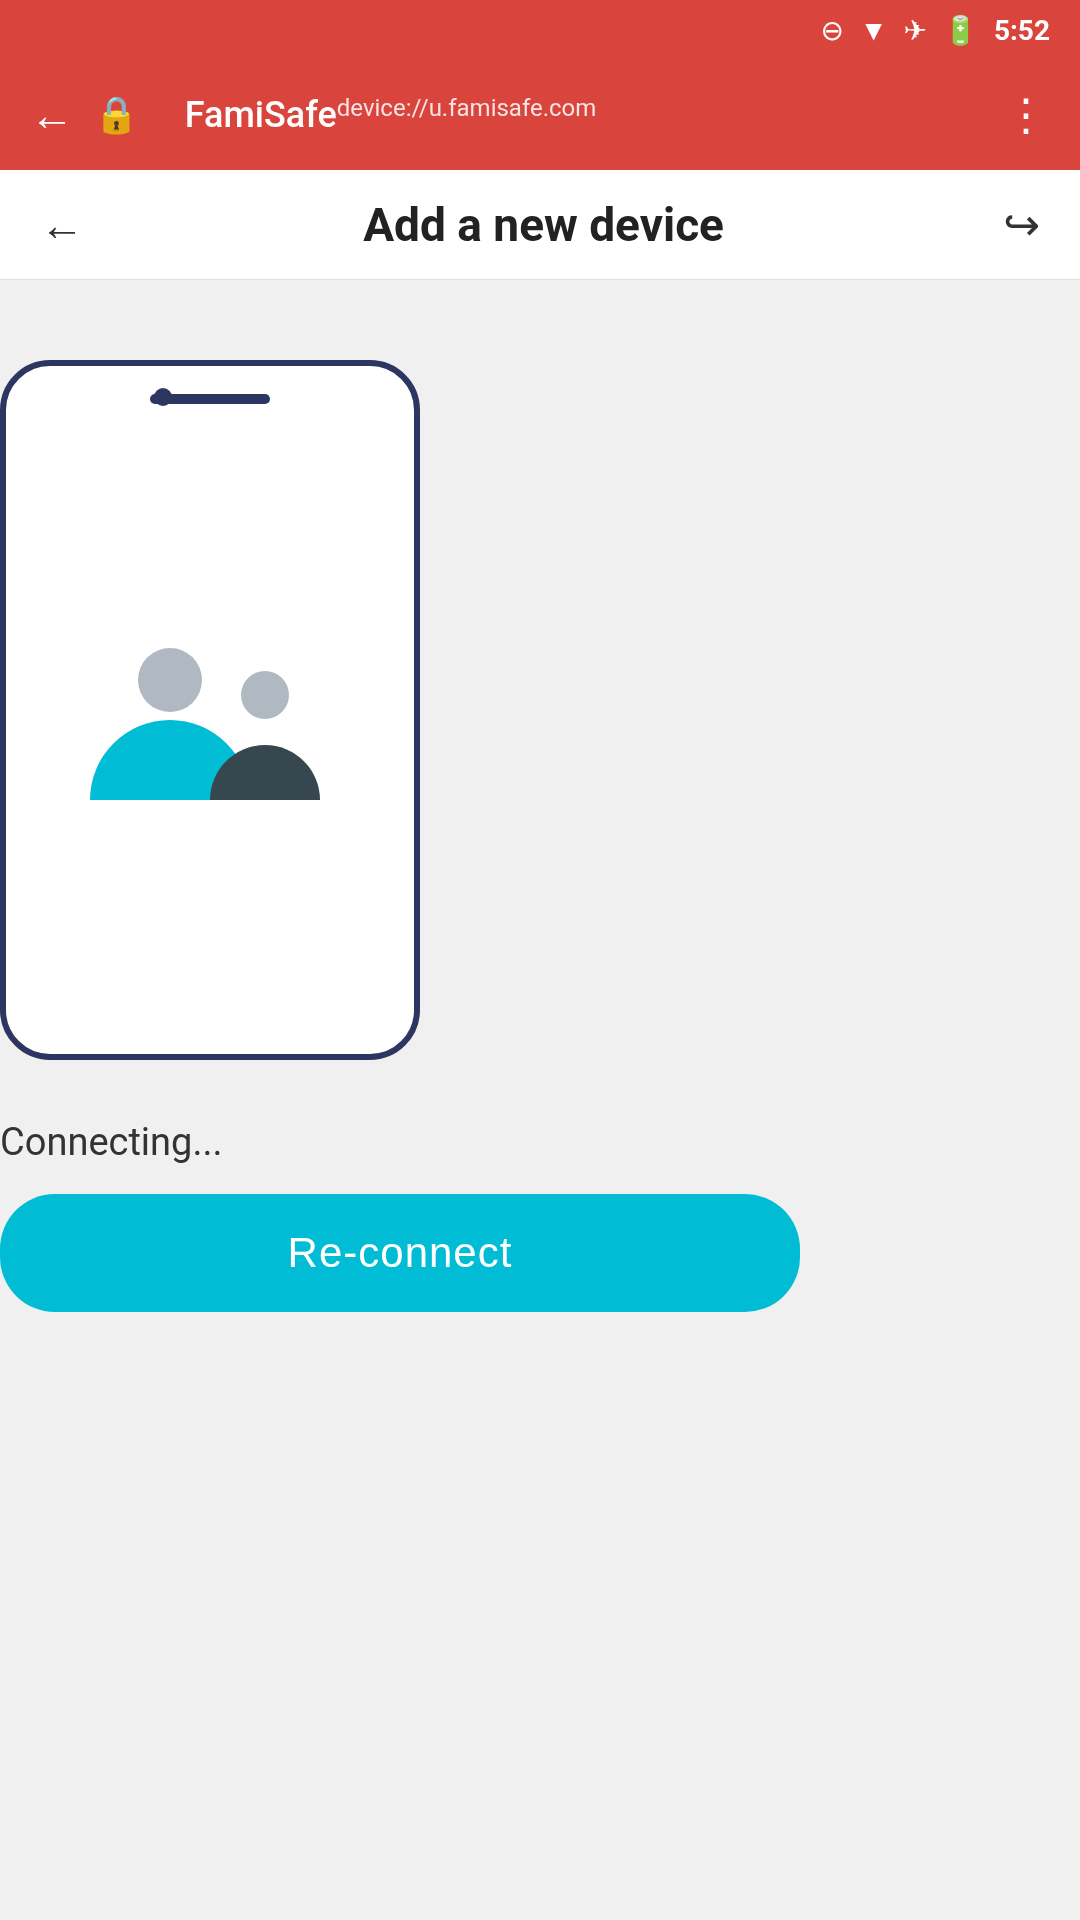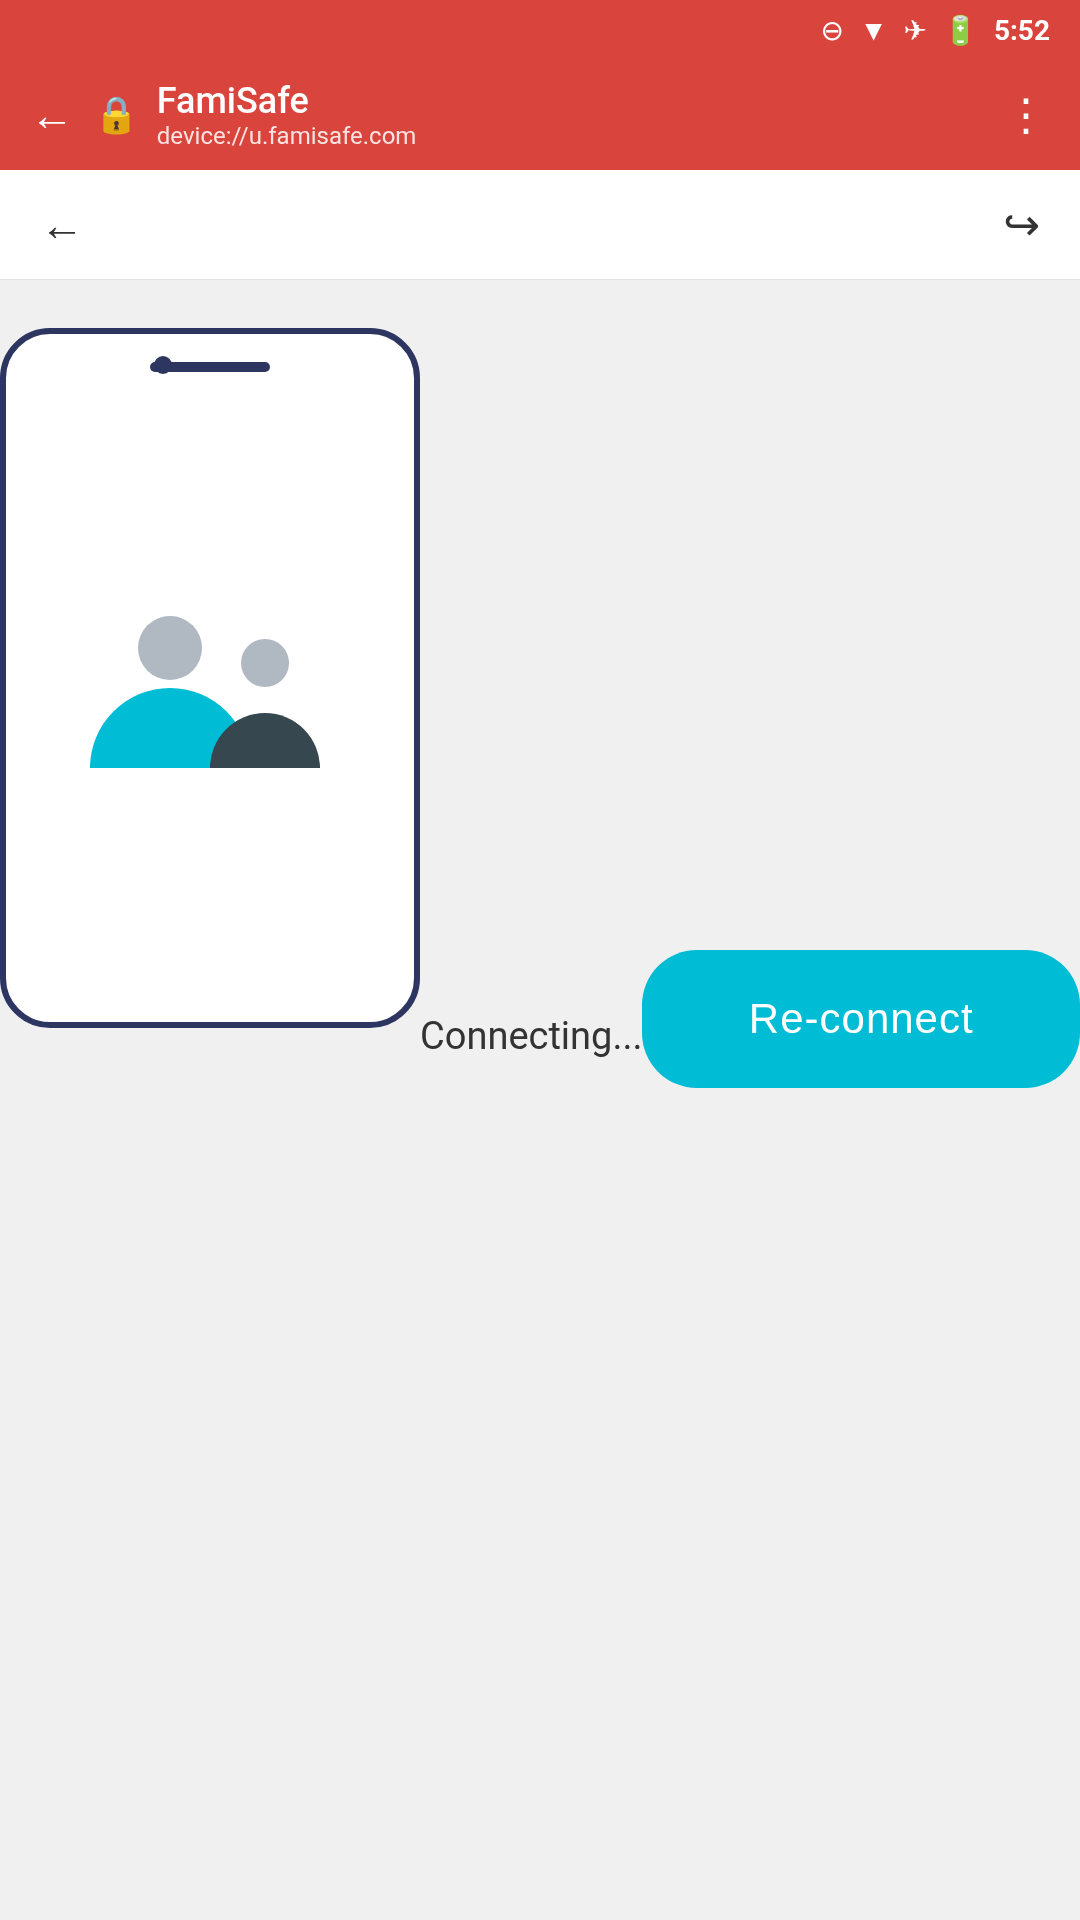--- a/index.html
+++ b/index.html
@@ -65,21 +65,22 @@
       margin-left: 20px;
     }
 
     .lock-icon {
       color: white;
       font-size: 36px;
     }
 
     .browser-text-block {
       display: flex;
-      flex-direction: column;
+      flex-direction: row;
+      margin-left: 28px;
     }
 
     .browser-title {
       color: white;
       font-size: 36px;
       font-weight: 500;
     }
 
     .browser-url {
       color: rgba(255,255,255,0.85);
@@ -120,23 +121,23 @@
       font-size: 44px;
       color: #333;
       cursor: pointer;
     }
 
     
     .main-content {
       background: #f0f0f0;
       flex: 1;
       display: flex;
-      flex-direction: row;
-      align-items: flex-end;
-      padding-top: 48px;
+      flex-direction: column;
+      align-items: flex-start;
+      padding-top: 80px;
     }
 
     
     .phone-wrapper {
       width: 420px;
       height: 700px;
       position: relative;
       margin-bottom: 60px;
     }
 
@@ -194,21 +195,21 @@
       font-size: 34px;
       color: #e8643a;
       margin-bottom: 80px;
       text-align: center;
       padding: 0 60px;
     }
 
     
     .reconnect-btn {
       width: 800px;
-      height: 138px;
+      height: 118px;
       background: #00bcd4;
       border: none;
       border-radius: 55px;
       color: white;
       font-size: 42px;
       font-weight: 500;
       cursor: pointer;
       letter-spacing: 1px;
     }
   </style>
@@ -232,20 +233,21 @@
     <div class="browser-text-block">
       <span class="browser-title">FamiSafe</span>
       <span class="browser-url">device://u.famisafe.com</span>
     </div>
   </div>
   <span class="browser-menu">⋮</span>
 </div>
 
 <div class="app-header">
   <span class="header-back">←</span>
+  <span class="header-title">Add a new device</span>
   <span class="header-share">↪</span>
 </div>
 
 <div class="main-content">
 
   <div class="phone-wrapper">
     <div class="phone-outline">
       <div class="phone-speaker"></div>
       <div class="phone-camera"></div>
 

